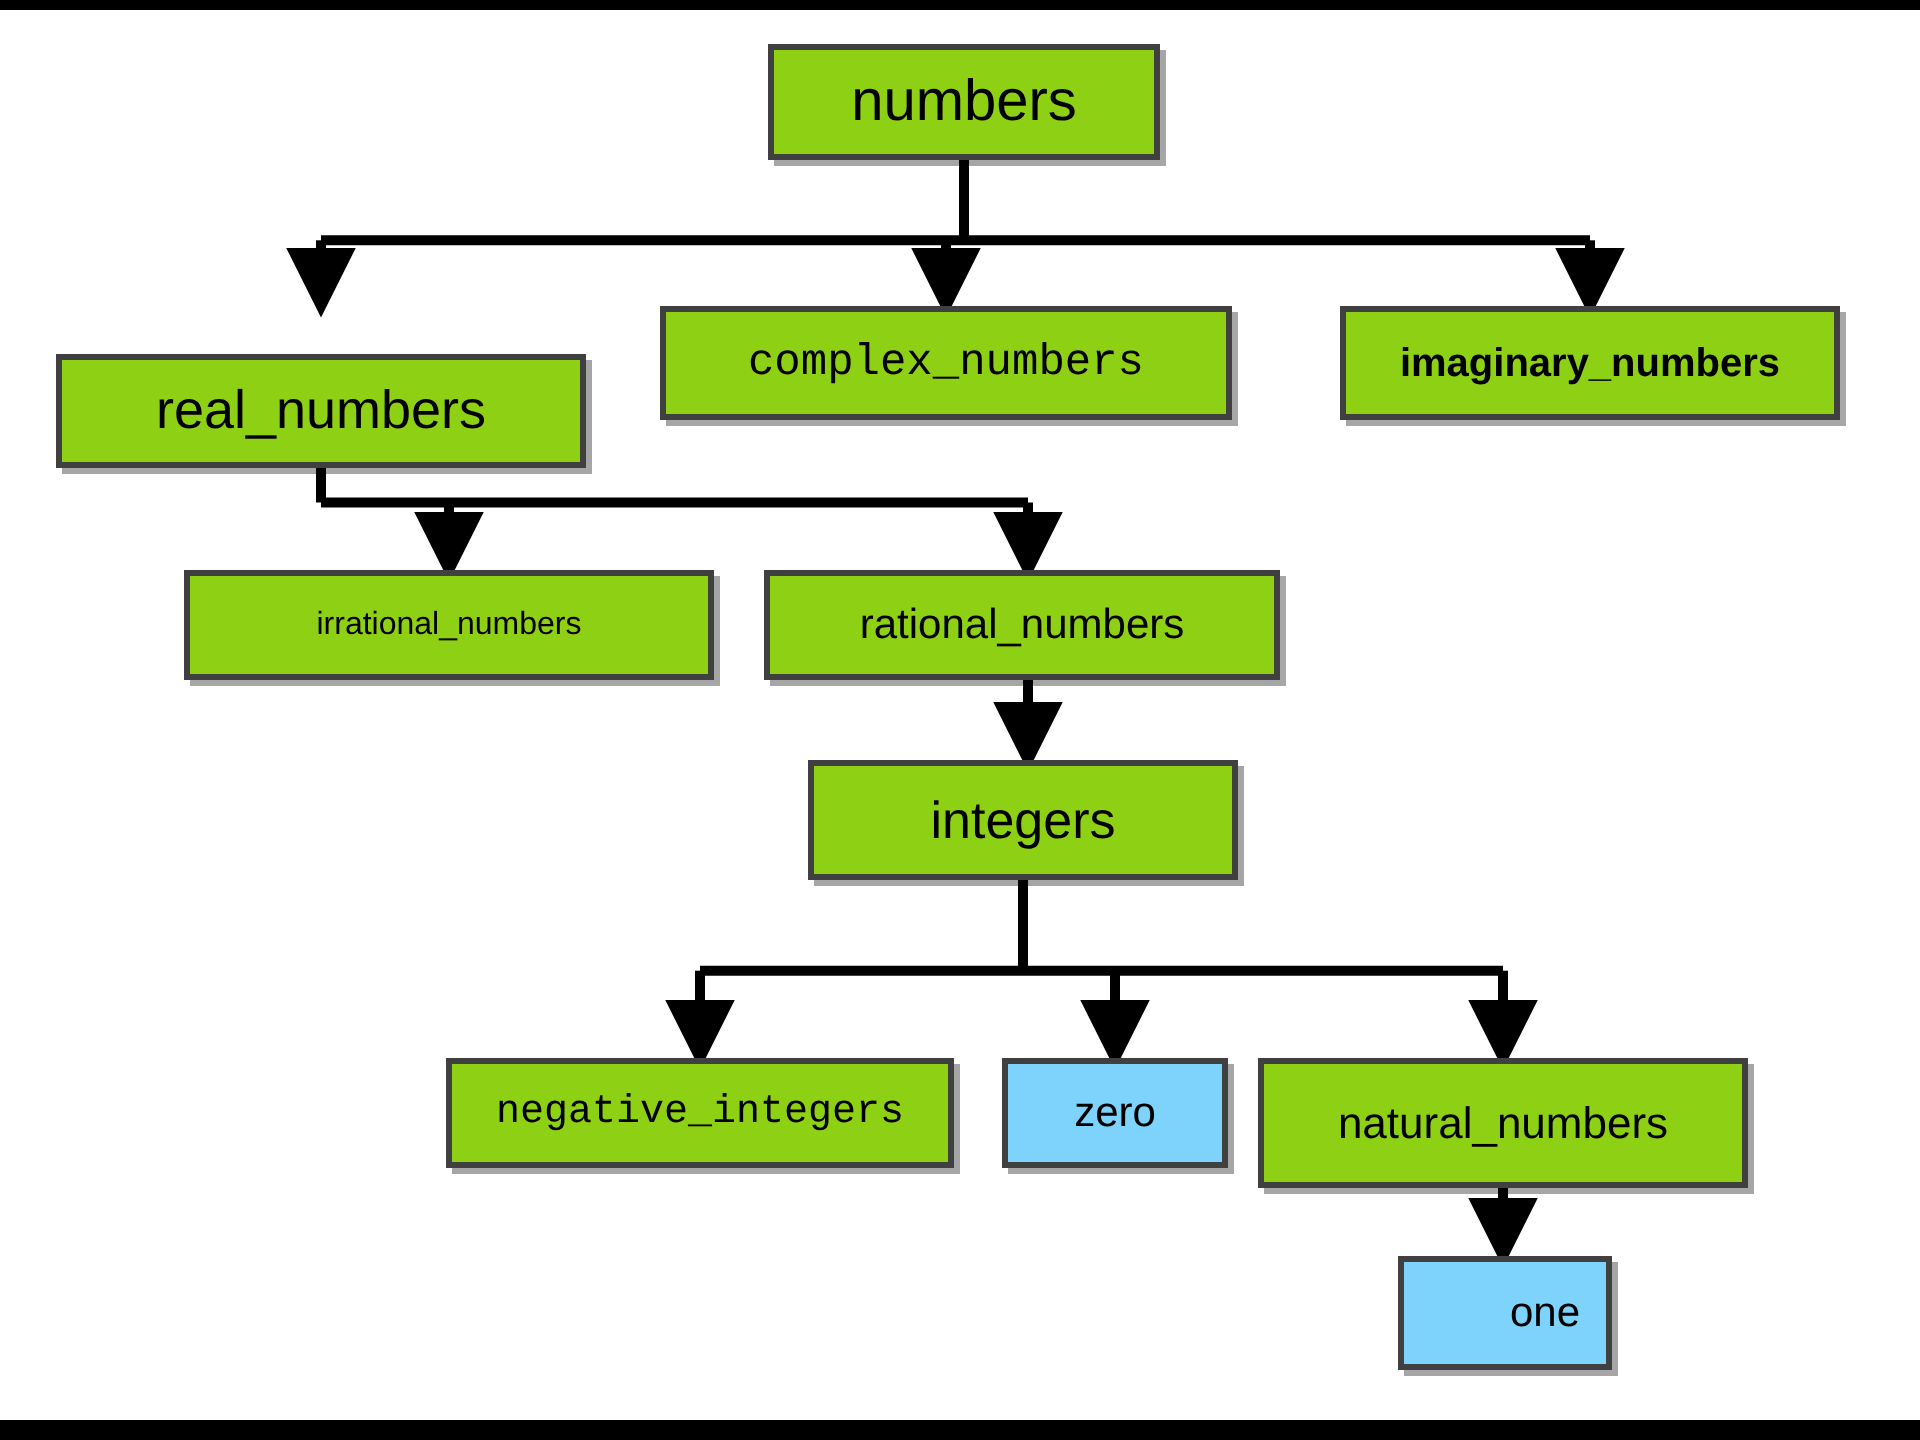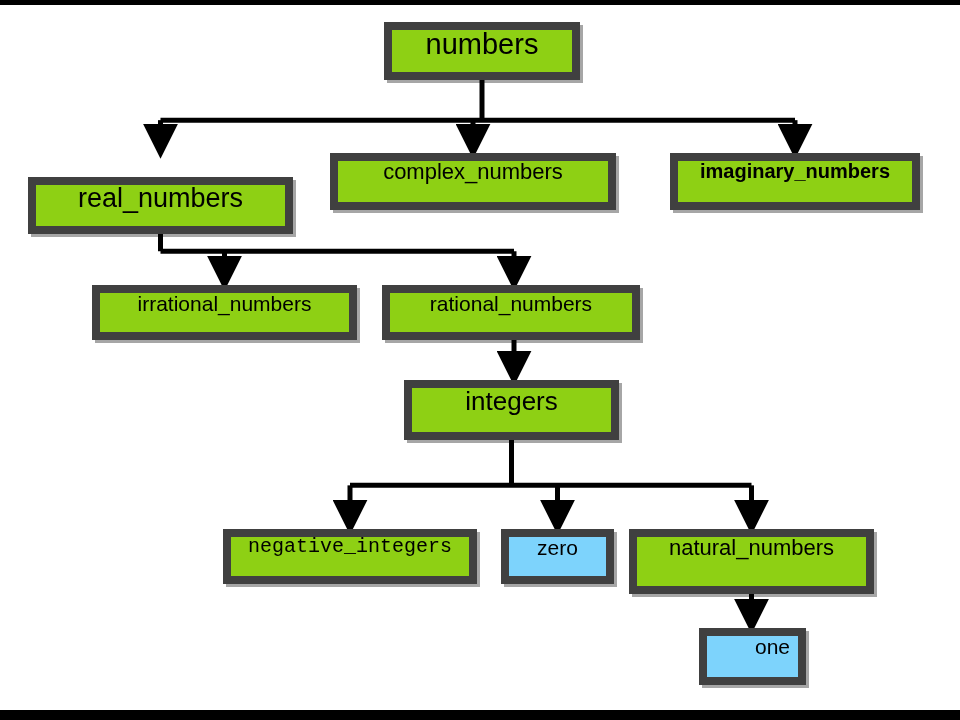--- a/index.html
+++ b/index.html
@@ -31,23 +31,23 @@
   #graph-svg {
     position: absolute;
     left: 0;
     top: 0;
     width: 960px;
     height: 720px;
   }
   .node-box {
     position: absolute;
     box-sizing: border-box;
-    border: 8px solid #404040;
+    border: 3px solid #404040;
     display: flex;
-    align-items: flex-start;
+    align-items: center;
     justify-content: center;
     color: #000000;
     line-height: 1;
     white-space: nowrap;
     box-shadow: 3px 3px 0 rgba(0,0,0,0.35);
   }
   .node-box.green  { background: #8ED014; }
   .node-box.yellow { background: #7dd3fc; }
   .node-label {
     pointer-events: none;
@@ -86,28 +86,28 @@
       </g>
   </svg>
 
   <div id="node-layer">
       <div class="node-box green" style="left: 384px; top: 22px; width: 196px; height: 58px;">
         <span class="node-label" style="font-size: 29px;">numbers</span>
       </div>
       <div class="node-box green" style="left: 28px; top: 153px; width: 265px; height: 57px; margin-top: 24px;">
         <span class="node-label" style="font-size: 27px;">real_numbers</span>
       </div>
-      <div class="node-box green" style="left: 330px; top: 153px; width: 286px; height: 57px;">
+      <div class="node-box green" style="left: 330px; top: 153px; width: 286px; height: 57px; font-family: Liberation Mono, monospace;">
         <span class="node-label" style="font-size: 22px;">complex_numbers</span>
       </div>
       <div class="node-box green" style="left: 670px; top: 153px; width: 250px; height: 57px; font-weight: bold;">
         <span class="node-label" style="font-size: 20px;">imaginary_numbers</span>
       </div>
       <div class="node-box green" style="left: 92px; top: 285px; width: 265px; height: 55px;">
-        <span class="node-label" style="font-size: 21px;">irrational_numbers</span>
+        <span class="node-label" style="font-size: 16px;">irrational_numbers</span>
       </div>
       <div class="node-box green" style="left: 382px; top: 285px; width: 258px; height: 55px;">
         <span class="node-label" style="font-size: 21px;">rational_numbers</span>
       </div>
       <div class="node-box green" style="left: 404px; top: 380px; width: 215px; height: 60px;">
         <span class="node-label" style="font-size: 26px;">integers</span>
       </div>
       <div class="node-box green" style="left: 223px; top: 529px; width: 254px; height: 55px;">
         <span class="node-label" style="font-size: 20px; font-family: Liberation Mono, monospace;">negative_integers</span>
       </div>

